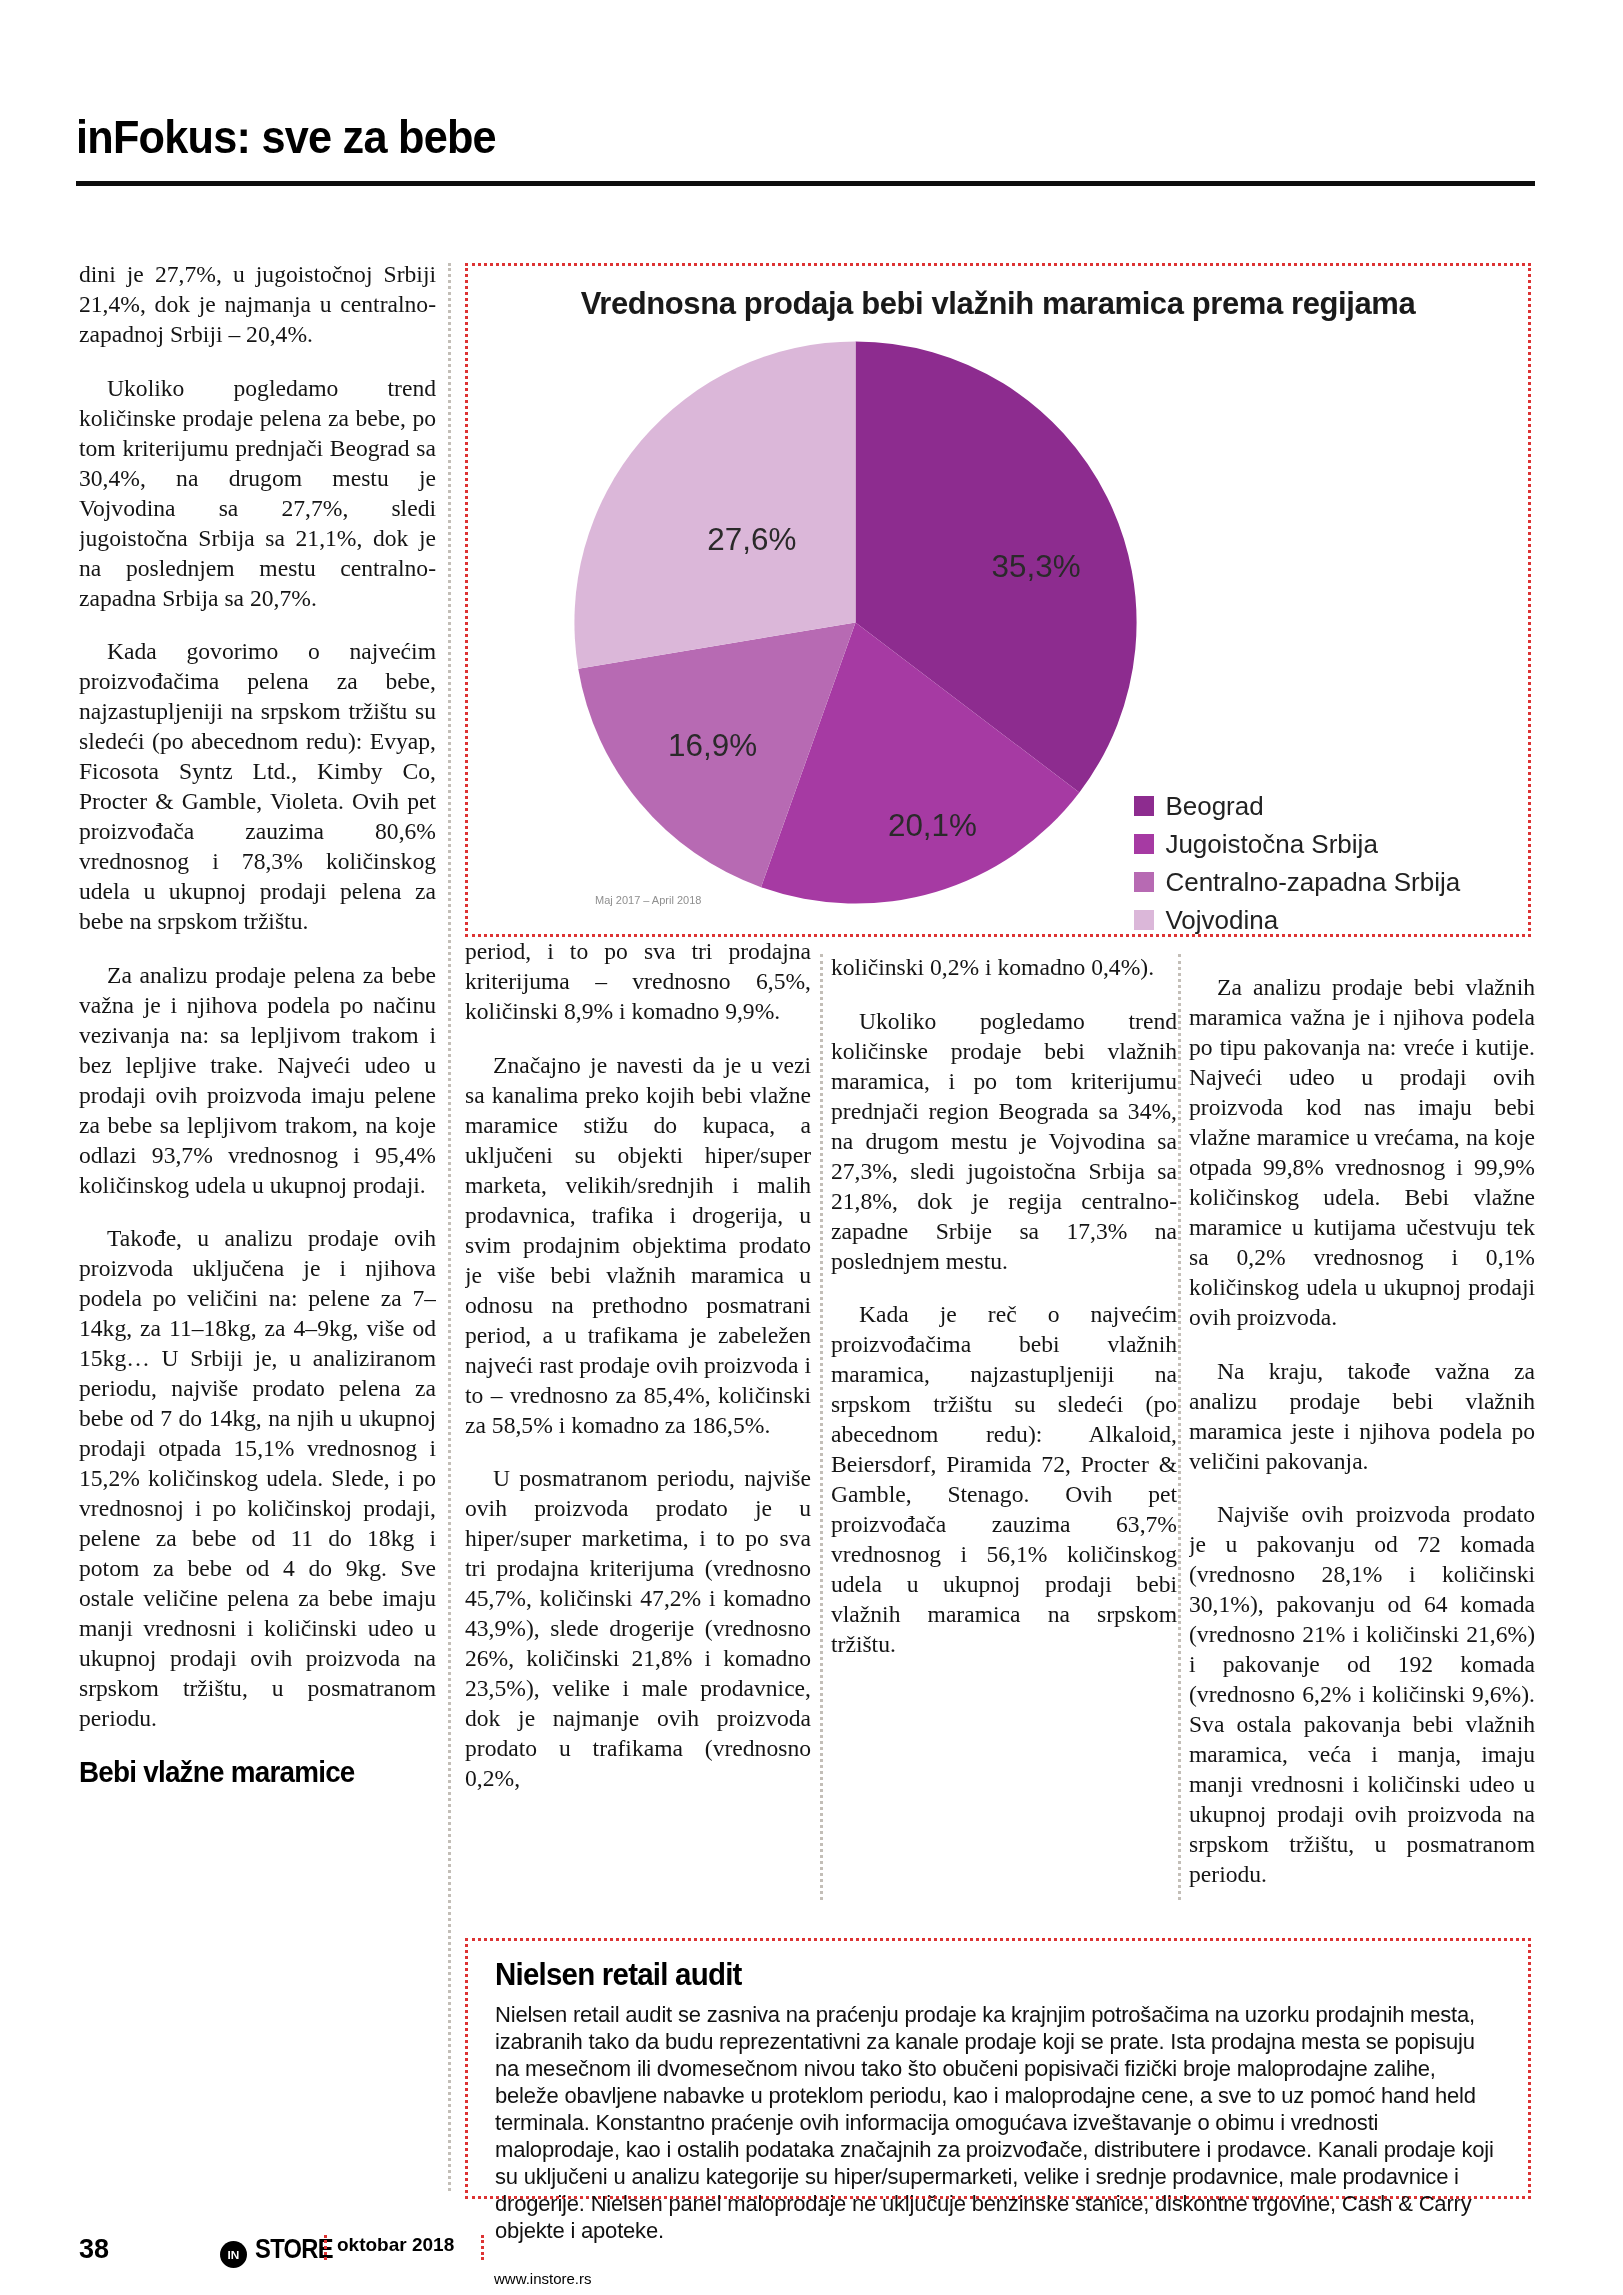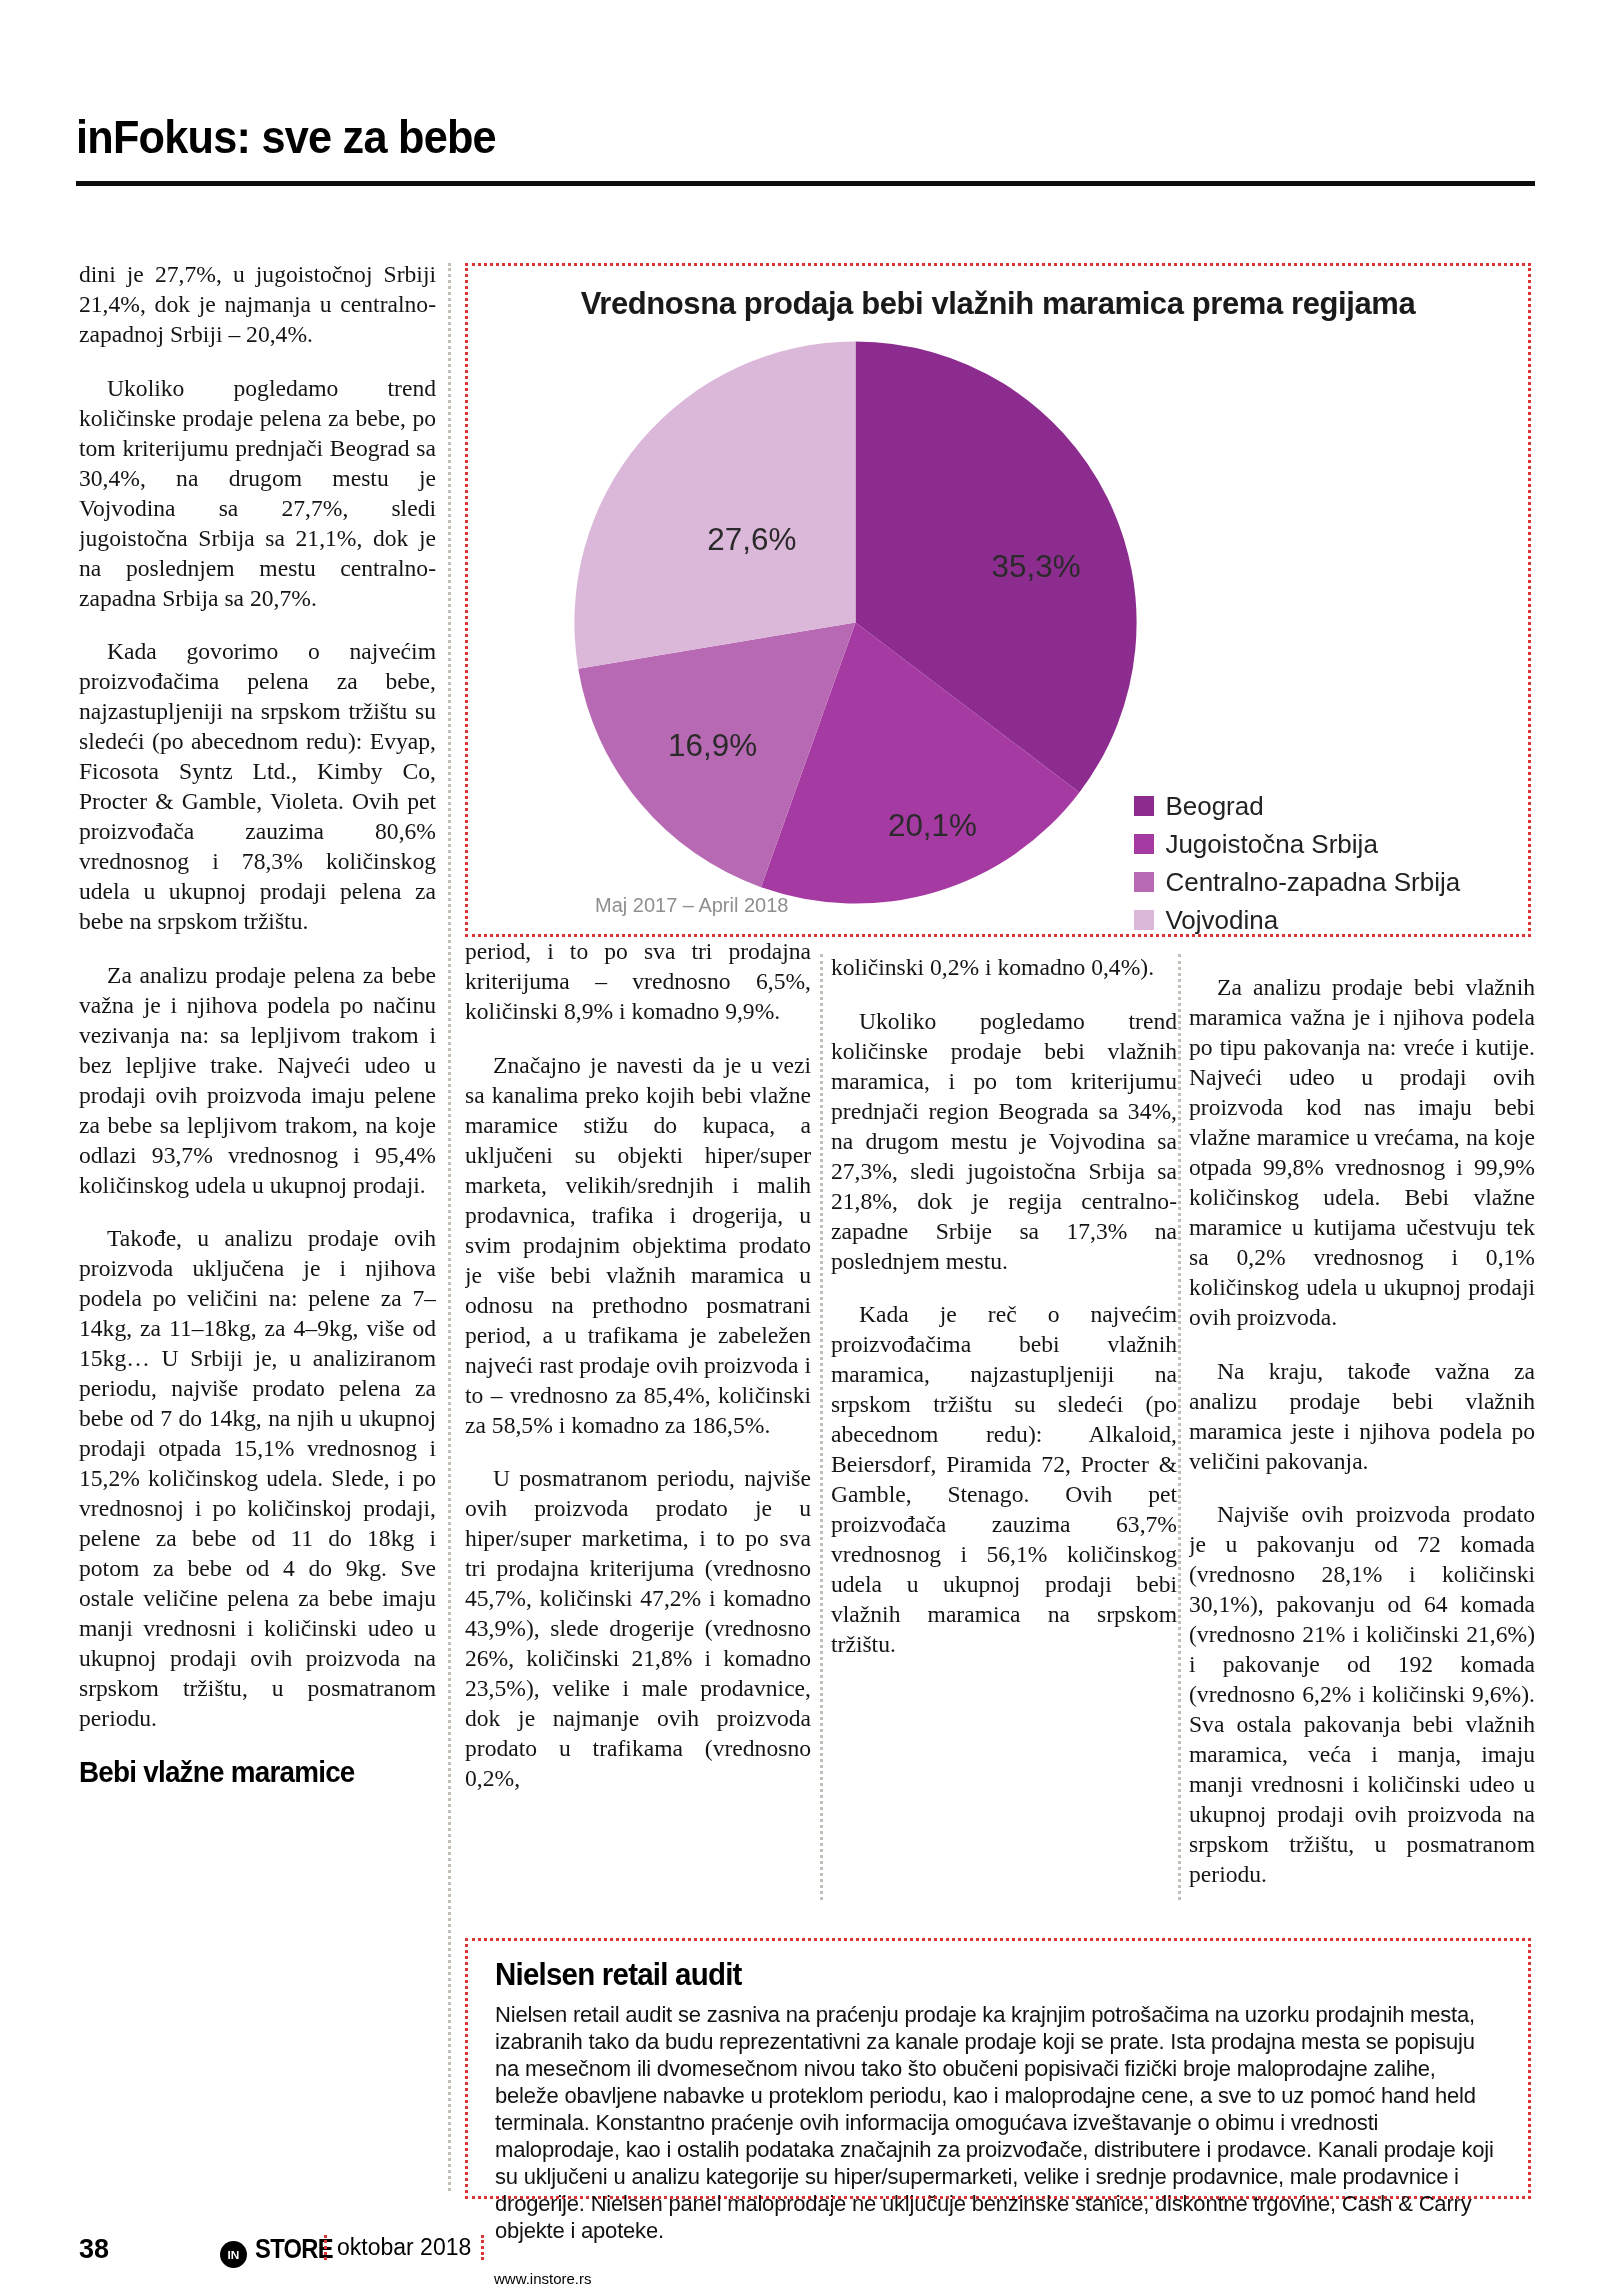--- a/index.html
+++ b/index.html
@@ -51,21 +51,21 @@
     font-family:"Liberation Sans", sans-serif;font-size:40px;fill:#2a2a2a;
   }
   .legend{position:absolute;left:666px;top:521px;}
   .legend-row{display:flex;align-items:center;height:38px;}
   .legend-swatch{width:20.4px;height:20.4px;margin-right:11px;flex:0 0 auto;}
   .legend-label{
     font-family:"Liberation Sans", sans-serif;font-size:26px;color:#222;white-space:nowrap;
   }
   .chart-caption{
     position:absolute;left:127px;top:628px;
-    font-family:"Liberation Sans", sans-serif;font-size:20px;color:#8f8f8f;white-space:nowrap;
+    font-family:"Liberation Sans", sans-serif;font-size:11px;color:#8f8f8f;white-space:nowrap;
   }
 
   
   .nielsen-box{
     position:absolute;left:465px;top:1938px;width:1066px;height:261px;
     border:3.9px dotted #dd3333;box-sizing:border-box;padding:15.7px 27px;
     font-family:"Liberation Sans", sans-serif;
   }
   .nielsen-h{
     font-weight:bold;font-size:31px;letter-spacing:-0.8px;color:#000;margin:0 0 7.9px 0;
@@ -79,21 +79,21 @@
   .footer{position:absolute;left:79px;top:2229px;width:1457px;height:47px;
     font-family:"Liberation Sans", sans-serif;color:#000;}
   .f-item{position:absolute;top:4.7px;white-space:nowrap;}
   #f-num{left:0;font-weight:bold;font-size:27px;}
   #f-logo{left:141px;top:12px;width:27px;height:27px;border-radius:50%;background:#000;
     color:#fff;font-weight:bold;font-size:11.8px;display:flex;align-items:center;justify-content:center;}
   #f-store{left:176px;font-weight:bold;font-size:27px;letter-spacing:-0.8px;
     transform:scaleX(0.88);transform-origin:left center;}
   .f-sep{position:absolute;top:6.3px;width:0;height:25px;border-left:3.9px dotted #dd3333;}
   #f-sep1{left:245px;}
-  #f-issue{left:258px;font-weight:normal;font-size:23px;}
+  #f-issue{left:258px;font-weight:bold;font-size:19px;}
   #f-sep2{left:402px;}
   #f-url{left:415px;font-size:15px;margin-top:36px;}
 </style>
 </head>
 <body>
 
 <div class="hdr-title">inFokus: sve za bebe</div>
 <div class="hdr-rule"></div>
 
 <div class="chart-box">

